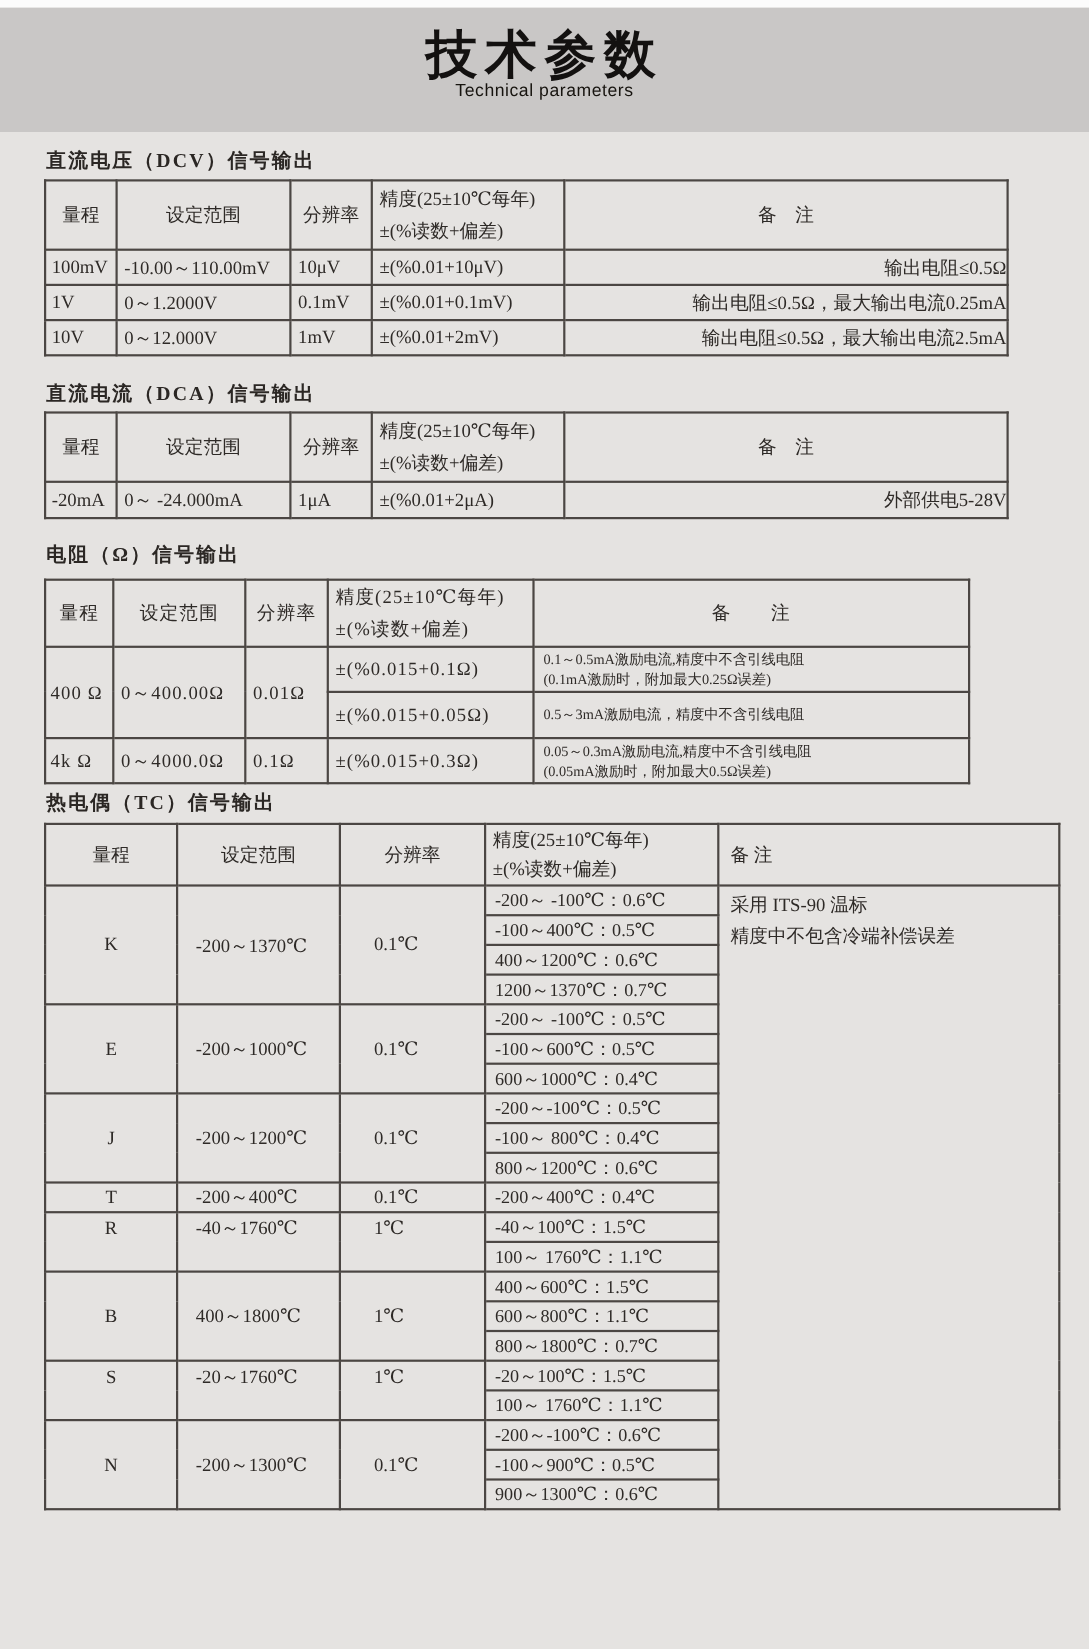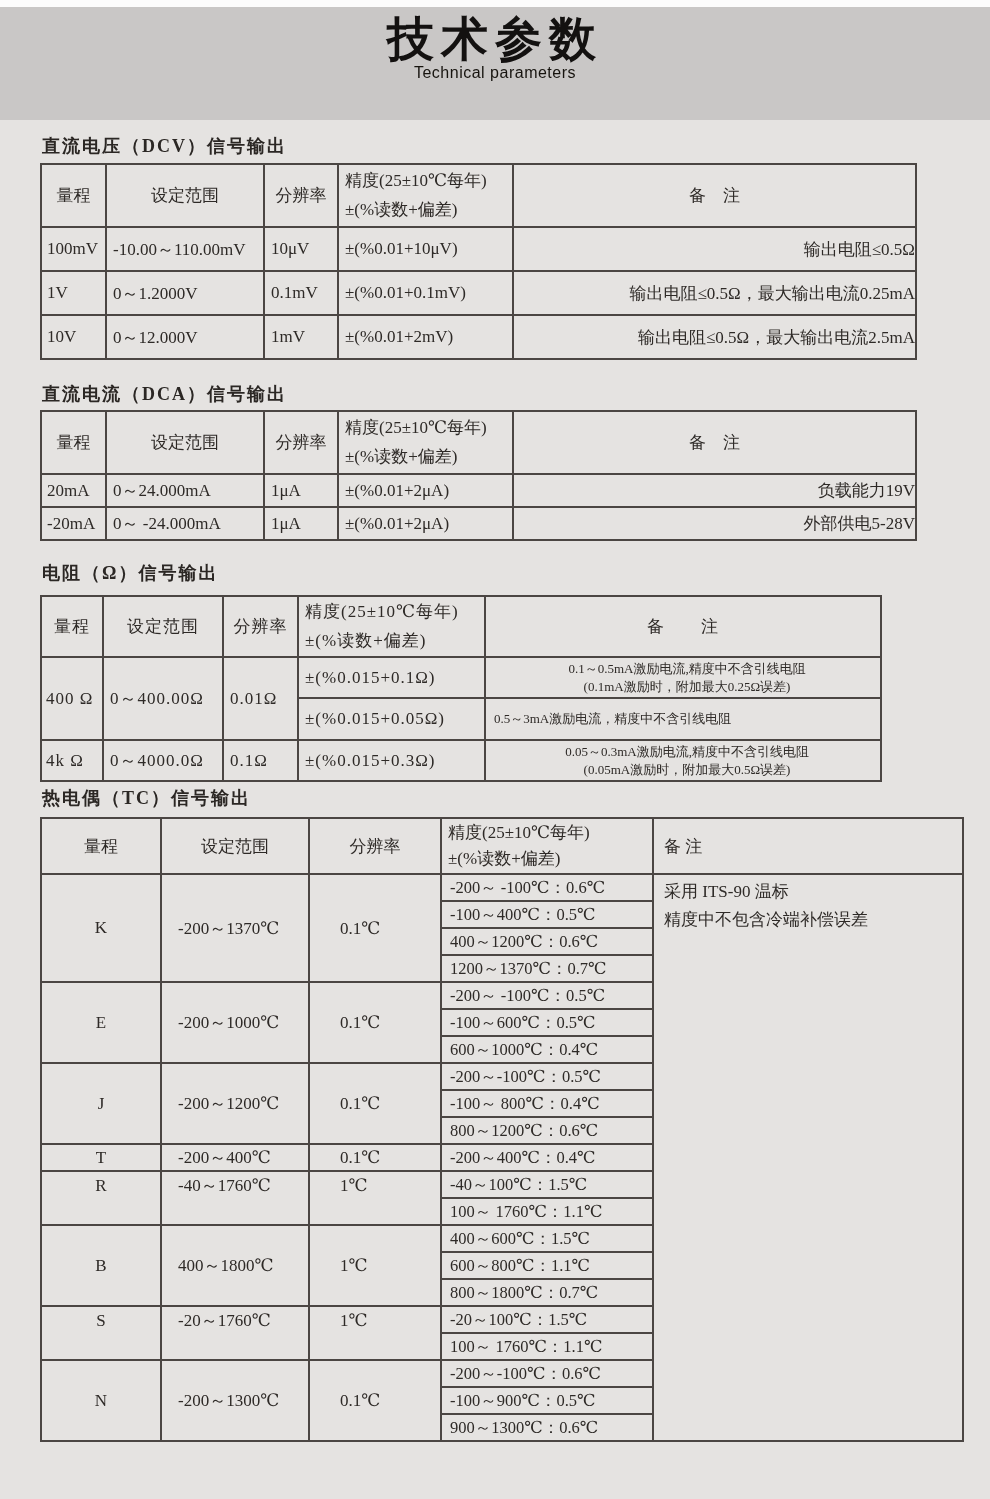--- a/index.html
+++ b/index.html
@@ -12,20 +12,21 @@
     overflow:hidden;
   }
   .top-strip { height:7px; background:#fcfcfc; }
   .band {
     height:113px;
     background:#c9c7c6;
     text-align:center;
     font-family:"Liberation Sans","DejaVu Sans",sans-serif;
   }
   .band .title {
+    padding-top:10px;
     font-size:47px;
     font-weight:bold;
     letter-spacing:7px;
     color:#131110;
     line-height:1.35;
   }
   .band .subtitle {
     font-size:16px;
     color:#17140f;
     letter-spacing:0.5px;
@@ -59,38 +60,38 @@
     overflow:hidden;
     white-space:nowrap;
   }
   .spec th.hc { text-align:center; }
   .spec th.acc-h, .spec td { padding-left:6px; }
   .spec th.acc-h div { line-height:1.65; }
   .spec td.c-range { padding-left:5px; }
   .spec td.c-remark { padding-left:8px;text-align:right; }
 
   .t12 thead tr { height:63px; }
-  .t1 tbody tr { height:44px; }
+  .t1 tbody tr { height:32px; }
   .t2 tbody tr { height:33px; }
 
   
   .t3 { font-weight:bold; letter-spacing:1px; }
   .t3 thead tr { height:61px; }
   .t3 tbody tr.r1 { height:40px; }
   .t3 tbody tr.r2 { height:42px; }
   .t3 tbody tr.r3 { height:40px; }
   .t3 td.c-range { padding-left:4px; }
   .t3 td.sm {
     font-size:13px;
     line-height:1.35;
     letter-spacing:0;
     white-space:normal;
     padding:2px 0 2px 8px;
   }
-  .t3 td.sm div { white-space:nowrap;text-align:center; }
+  .t3 td.sm div { white-space:nowrap; }
 
   
   .t4 thead tr { height:56px; }
   .t4 tbody tr { height:27px; }
   .t4 th.acc-h div { line-height:1.55; }
   .t4 td.c-name { text-align:center; padding-left:0; }
   .t4 td.c-set { padding-left:16px;margin-top:22px; }
   .t4 td.c-res { padding-left:30px; }
   .t4 td.c-acc { padding-left:8px; font-size:16.5px; }
   .t4 td.c-note {
@@ -177,27 +178,20 @@
       <th class="hc">分辨率</th>
       <th class="acc-h">
         <div>精度(25±10℃每年)</div>
         <div>±(%读数+偏差)</div>
       </th>
       <th class="hc">备　注</th>
     </tr>
   </thead>
   <tbody>
     <tr>
-      <td class="c-range">20mA</td>
-      <td>0～24.000mA</td>
-      <td>1μA</td>
-      <td>±(%0.01+2μA)</td>
-      <td class="c-remark">负载能力19V</td>
-    </tr>
-    <tr>
       <td class="c-range">-20mA</td>
       <td>0～ -24.000mA</td>
       <td>1μA</td>
       <td>±(%0.01+2μA)</td>
       <td class="c-remark">外部供电5-28V</td>
     </tr>
   </tbody>
 </table>
 
 <div class="sec-title mt3">电阻（Ω）信号输出</div>

